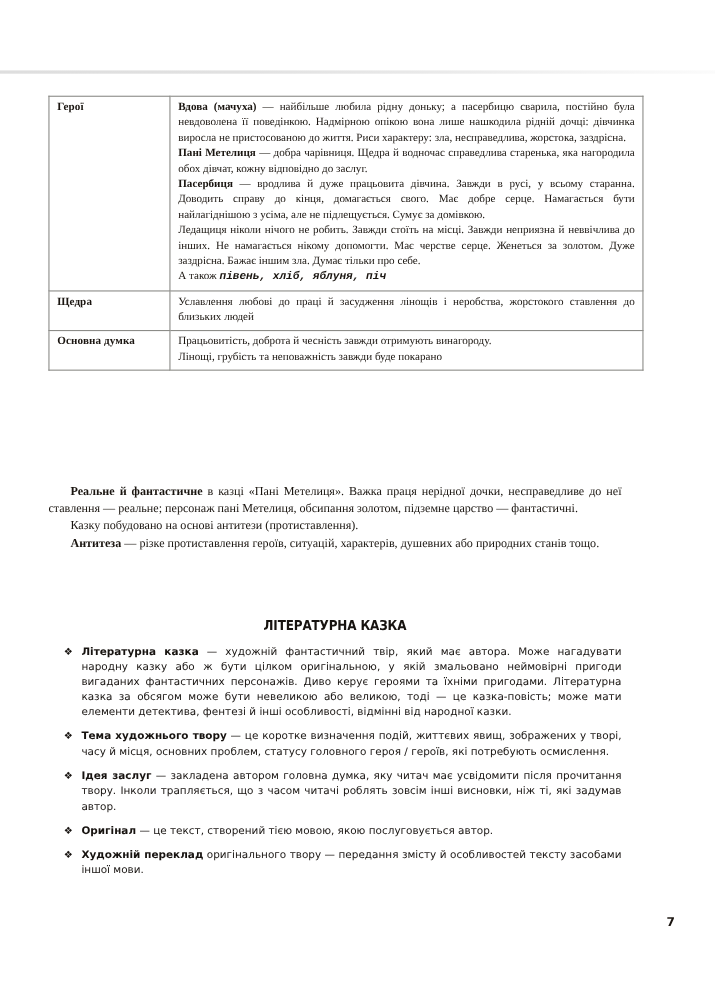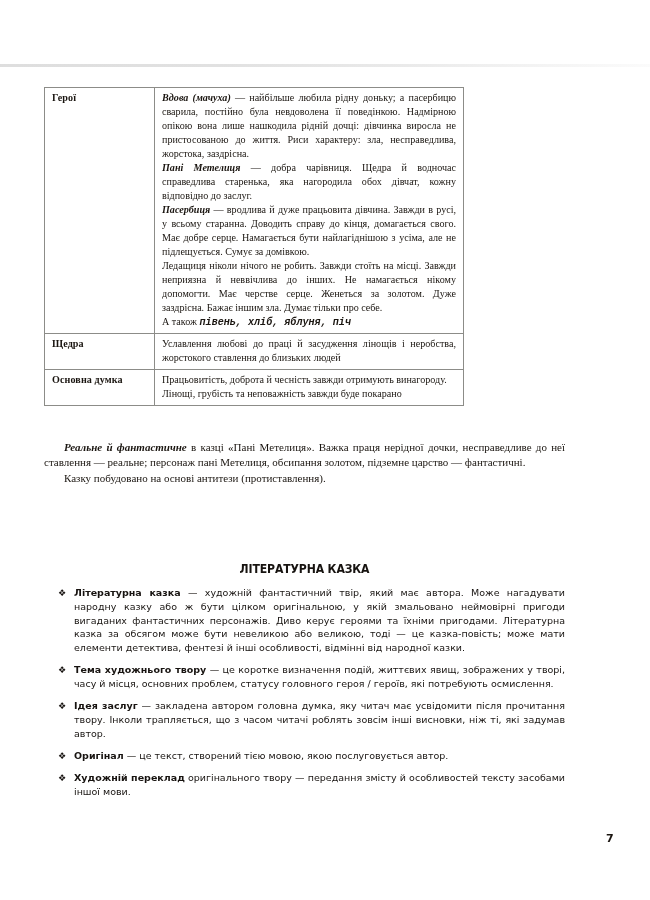--- a/index.html
+++ b/index.html
@@ -36,21 +36,21 @@
     top: 0;
     width: 650px;
     height: 900px;
   }
 
   
   .analysis-table {
     position: absolute;
     left: 44px;
     top: 87px;
-    width: 420px;
+    width: 541px;
     border-collapse: collapse;
     table-layout: fixed;
     font-size: 10.1px;
     line-height: 1.385;
   }
   .analysis-table td {
     border: 1px solid #8c8c88;
     vertical-align: top;
     padding: 3px 6px 4px 6px;
   }
@@ -64,21 +64,20 @@
     padding-left: 7px;
     padding-right: 7px;
   }
   .analysis-table p {
     margin: 0;
     text-align: justify;
     text-justify: inter-word;
   }
   .analysis-table p.nojust { text-align: left; }
   .term {
-    font-style: italic;
     font-weight: bold;
   }
   .ital { font-style: italic; font-weight: bold; font-family: Liberation Mono, monospace; }
 
   
   .prose {
     position: absolute;
     left: 44px;
     top: 440px;
     width: 521px;
@@ -180,20 +179,21 @@
           <p class="nojust">Працьовитість, доброта й чесність завжди отримують винагороду.</p>
           <p class="nojust">Лінощі, грубість та неповажність завжди буде покарано</p>
         </td>
       </tr>
     </tbody>
   </table>
 
   <div class="prose">
     <p><span class="term">Реальне й фантастичне</span><span> в казці «Пані Метелиця». Важка праця нерідної дочки, несправедливе до неї ставлення — реальне; персонаж пані Метелиця, обсипання золотом, підземне царство — фантастичні.</span></p>
     <p><span>Казку побудовано на основі антитези (протиставлення).</span></p>
+    <p><span class="term">Антитеза</span><span> — різке протиставлення героїв, ситуацій, характерів, душевних або природних станів тощо.</span></p>
   </div>
 
   <div class="section-heading">ЛІТЕРАТУРНА КАЗКА</div>
 
   <div class="def-list">
 
     <div class="def-item">
       <span class="def-bullet">❖</span>
       <span class="def-text"><b>Літературна казка</b><span> — художній фантастичний твір, який має автора. Може нагадувати народну казку або ж бути цілком оригінальною, у якій змальовано неймовірні пригоди вигаданих фантастичних персонажів. Диво керує героями та їхніми пригодами. Літературна казка за обсягом може бути невеликою або великою, тоді — це казка-повість; може мати елементи детектива, фентезі й інші особливості, відмінні від народної казки.</span></span>
     </div>

